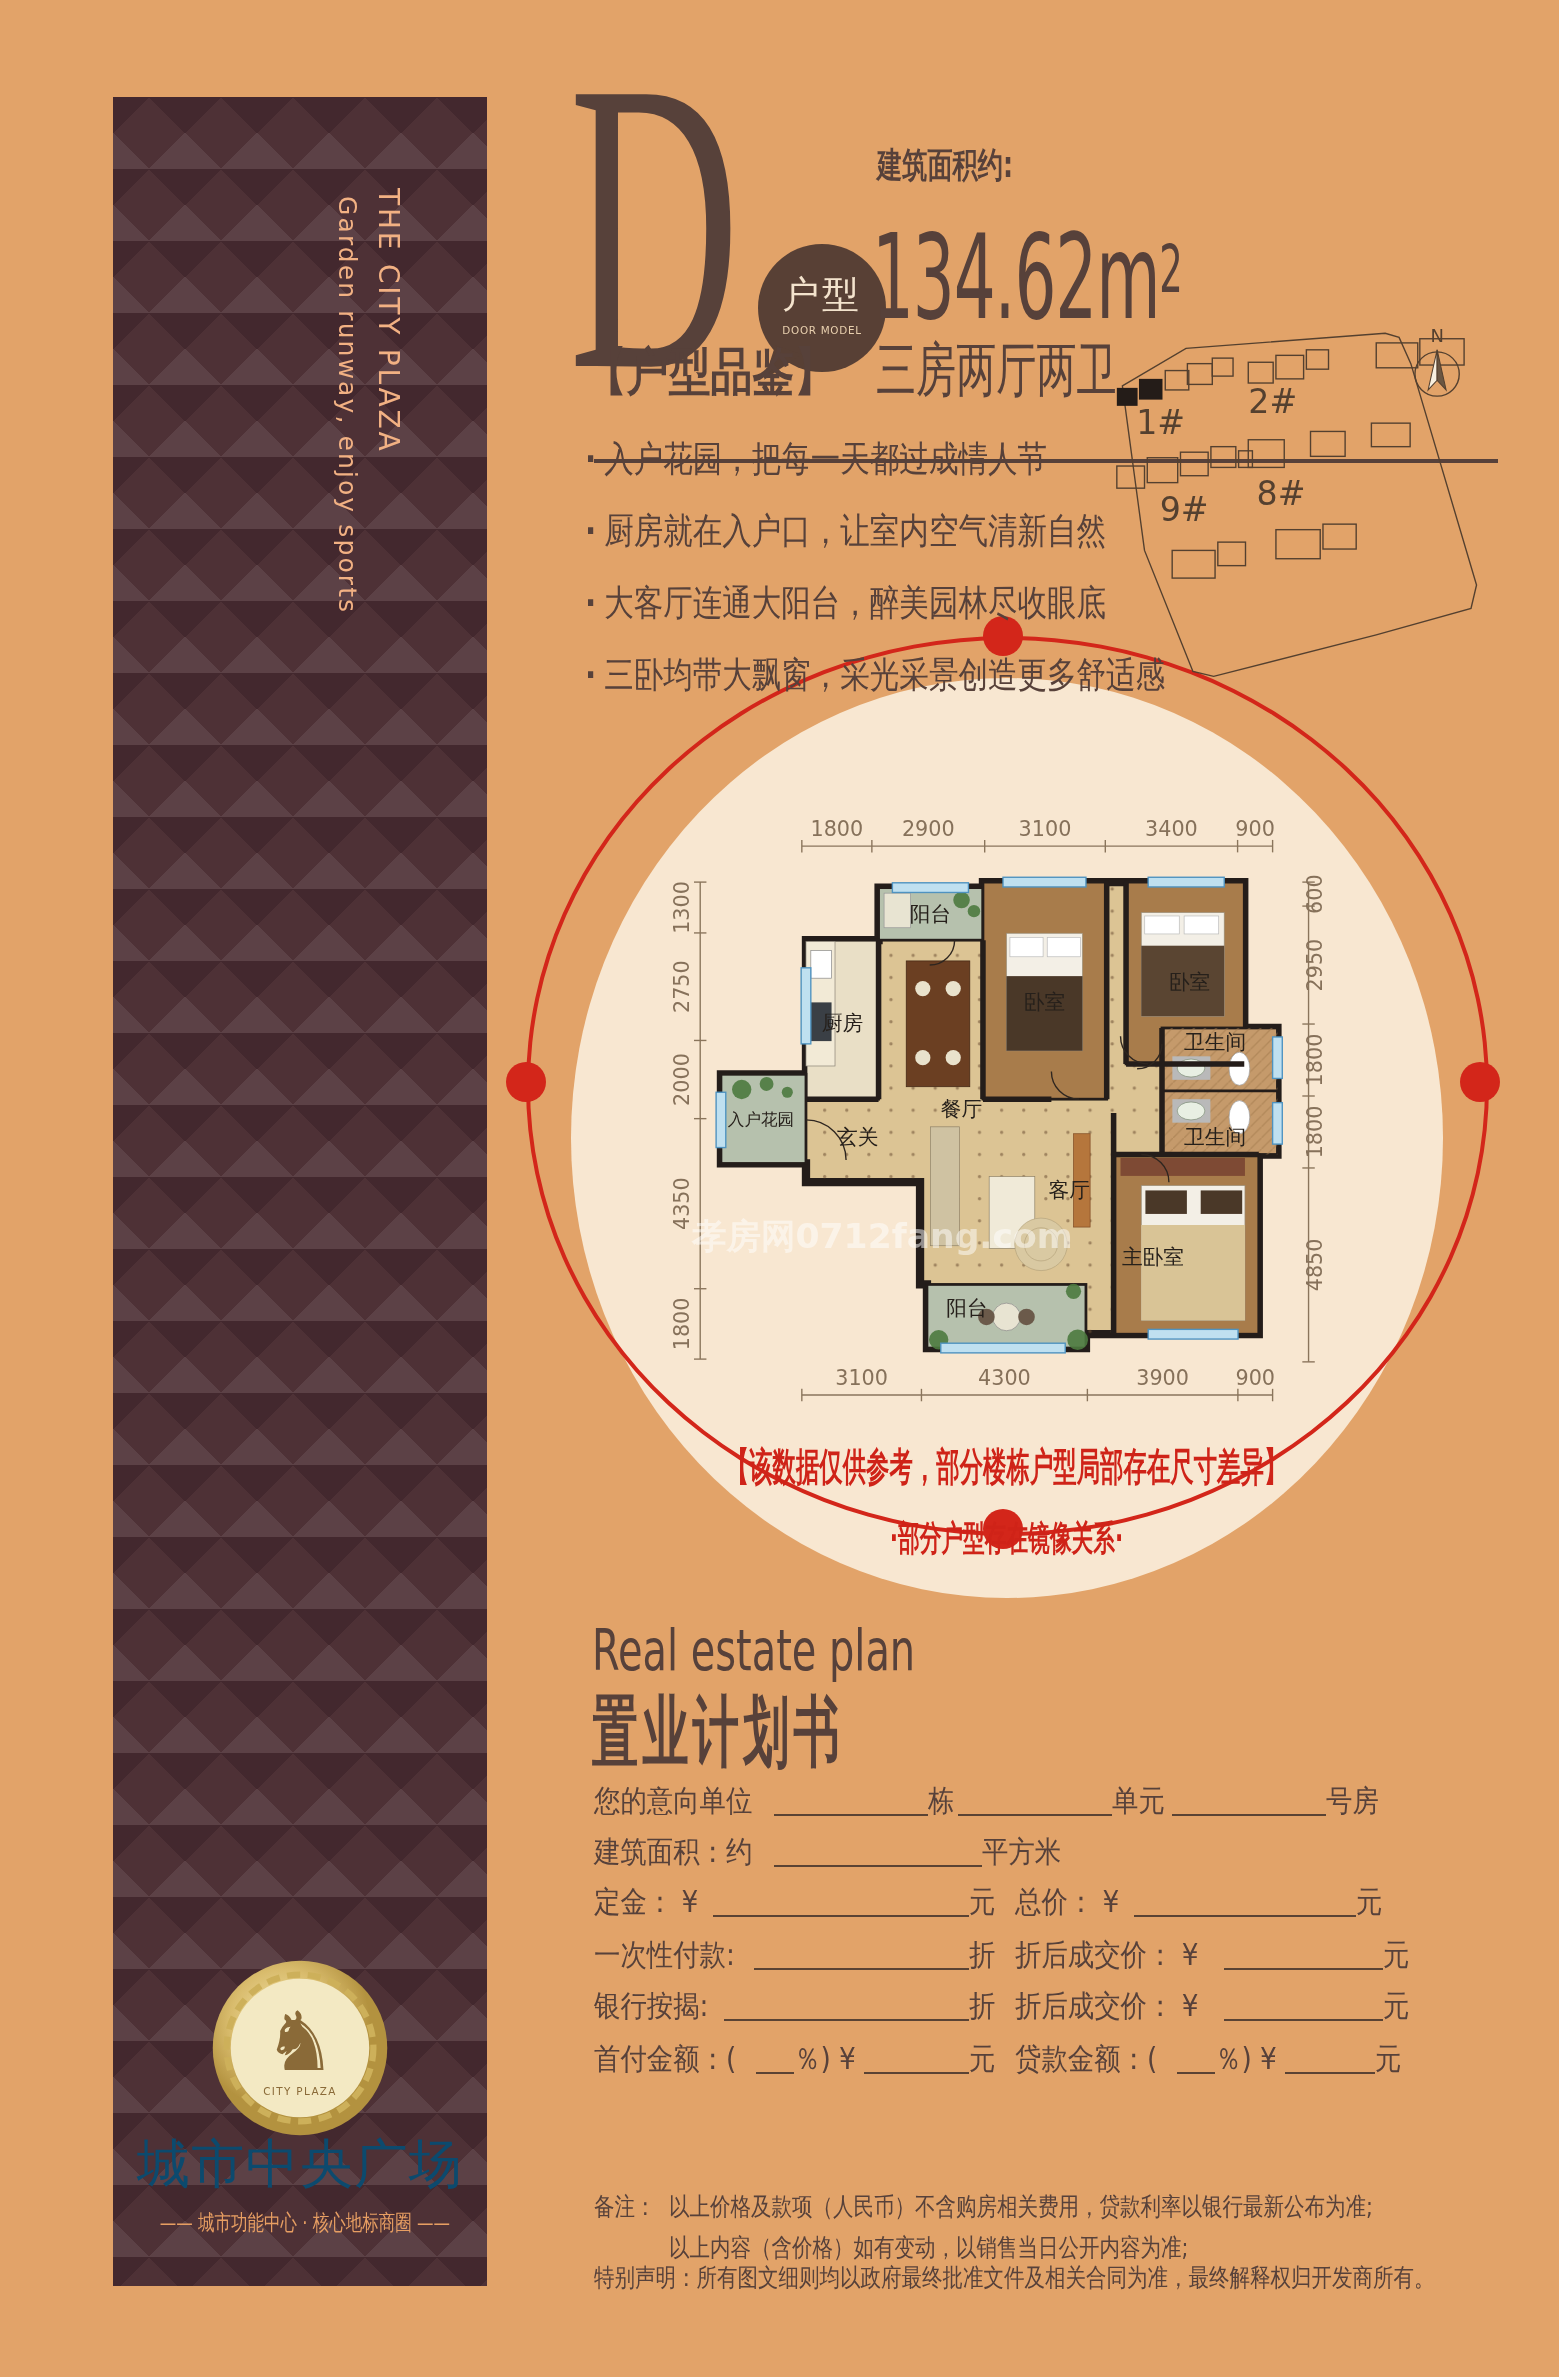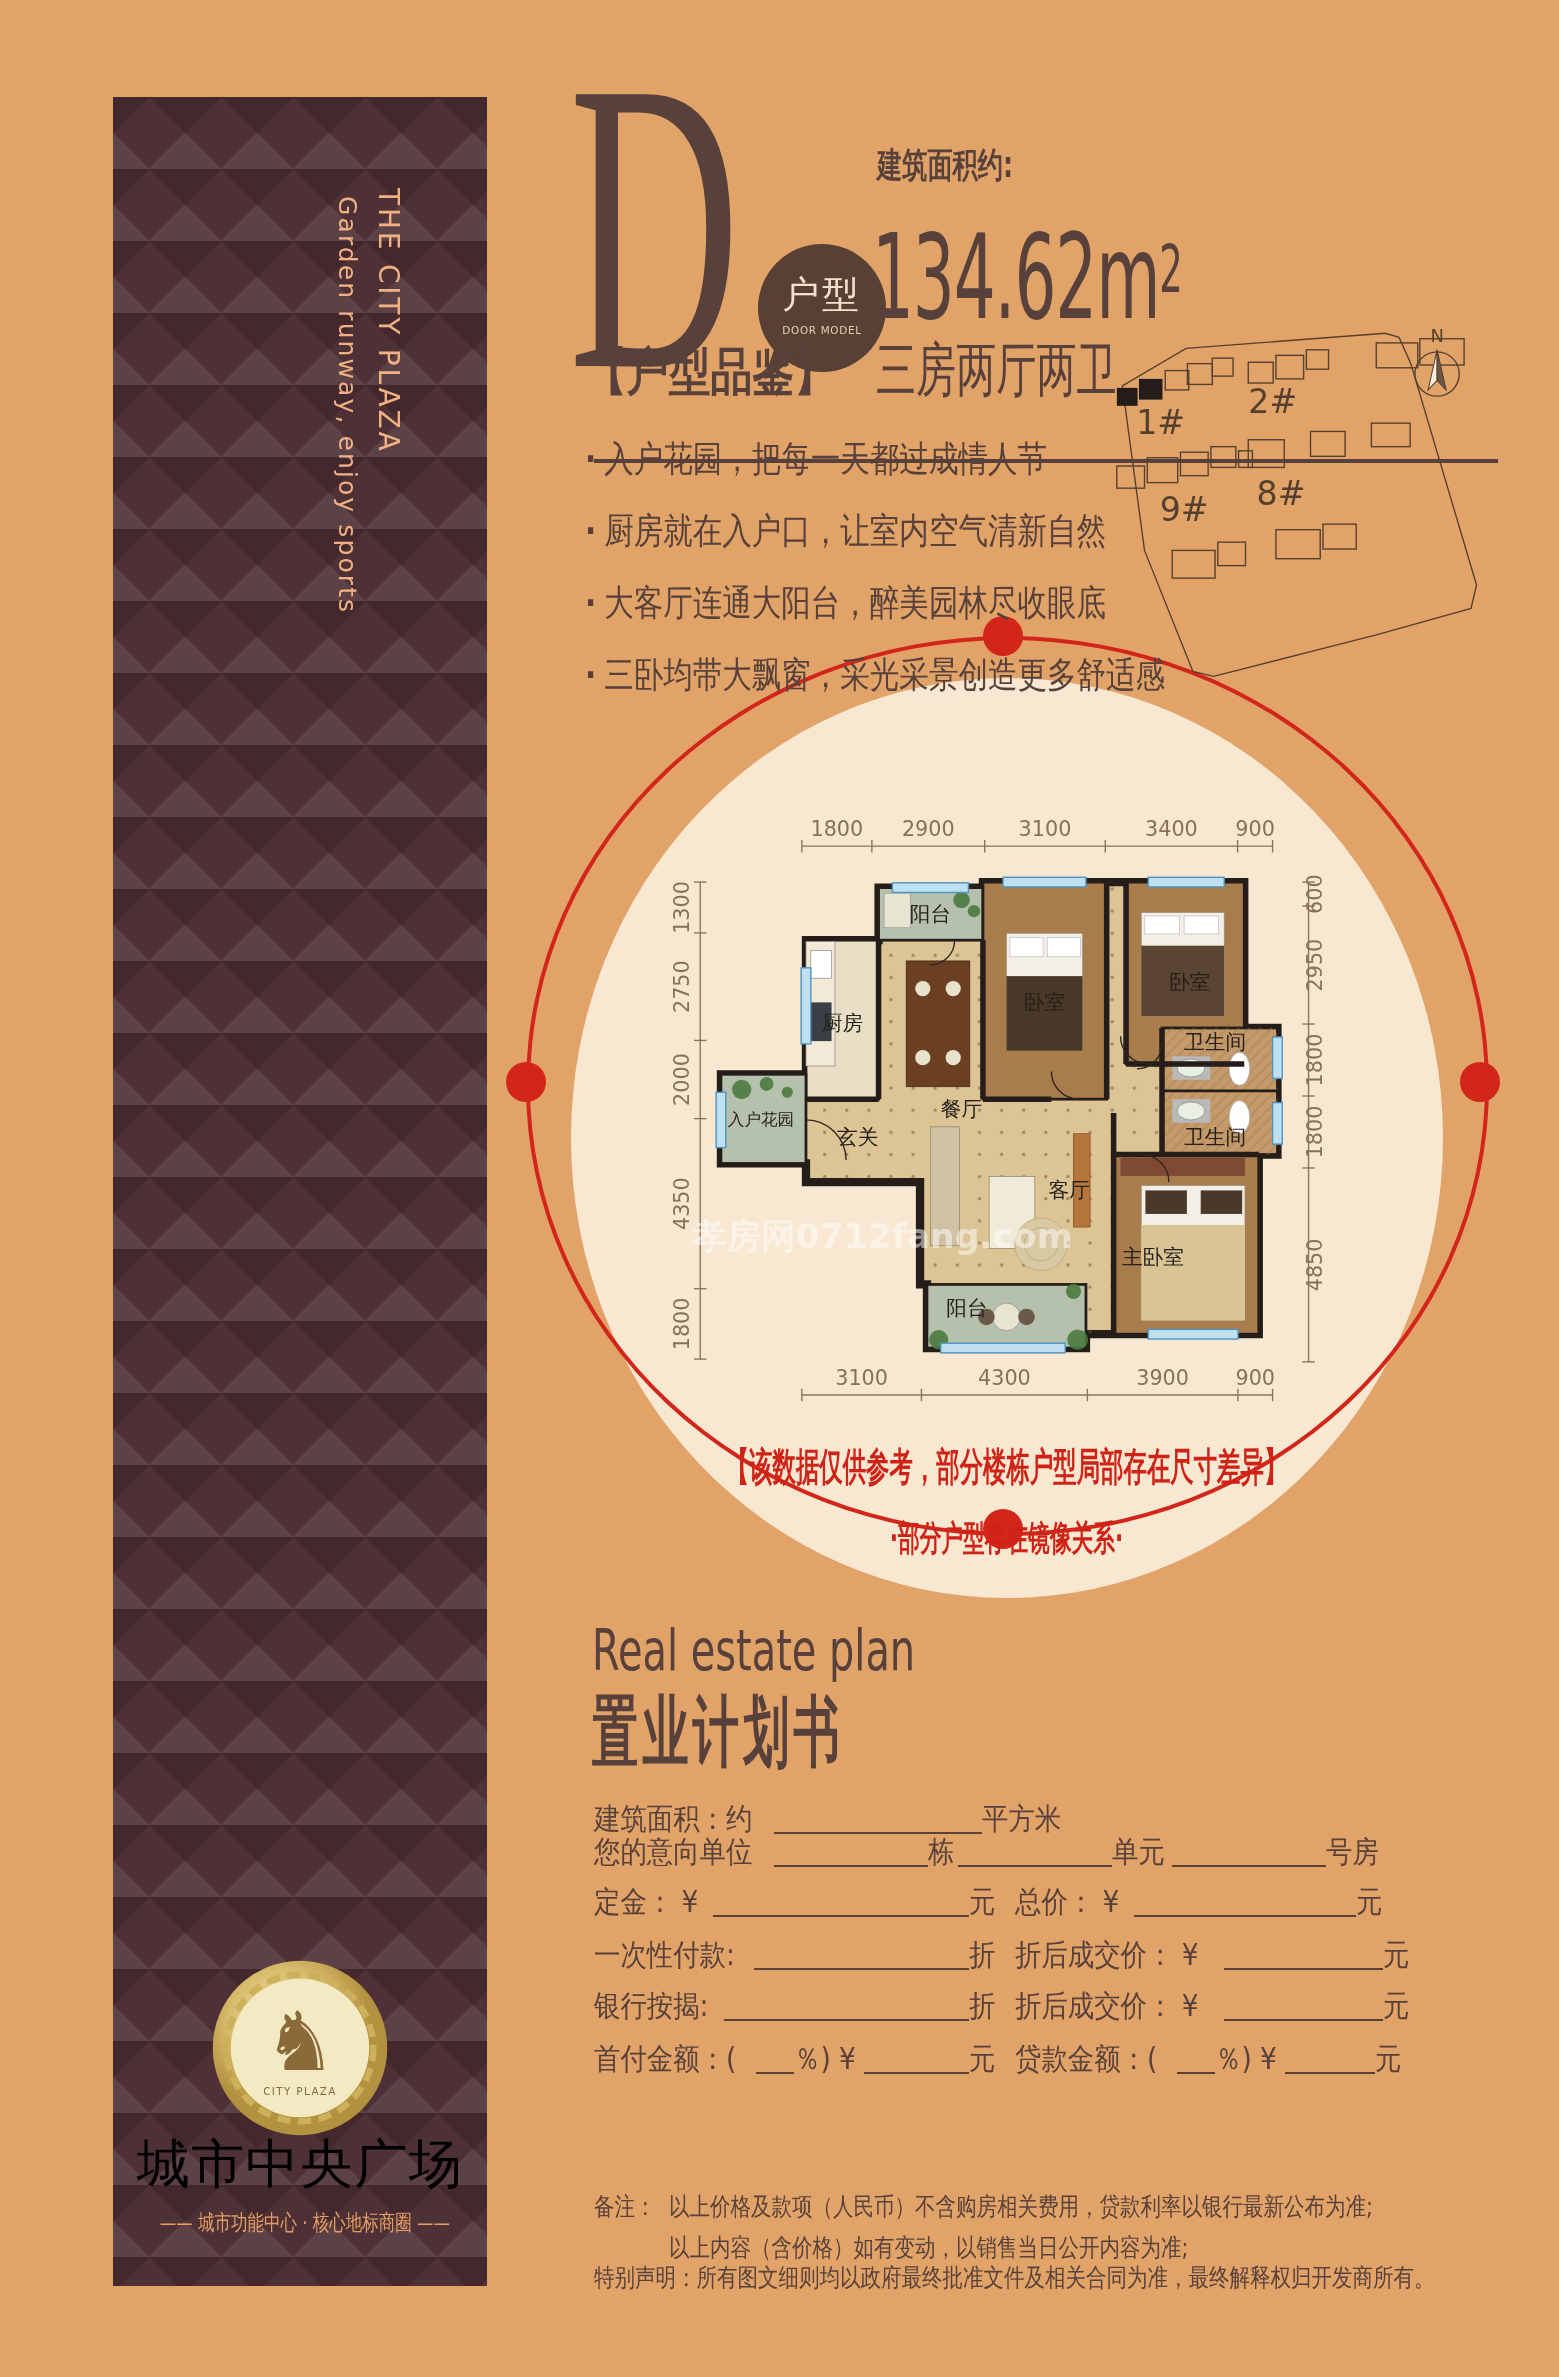--- a/index.html
+++ b/index.html
@@ -11,21 +11,21 @@
       linear-gradient(45deg,#5c4146 25%,transparent 25.5%),
       linear-gradient(-45deg,#5c4146 25%,transparent 25.5%),
       linear-gradient(135deg,#43282e 25%,transparent 25.5%),
       linear-gradient(-135deg,#43282e 25%,transparent 25.5%);
     background-size:72px 72px;}
   .vt{position:absolute;transform-origin:0 0;transform:rotate(90deg);white-space:nowrap;
       color:#f2b183;}
   .vt1{left:405px;top:188px;font-size:28px;letter-spacing:2.8px;}
   .vt2{left:362px;top:196px;font-size:25px;letter-spacing:2.1px;}
   .brand{position:absolute;left:113px;top:2129px;width:374px;text-align:center;font-size:53px;
-         color:#000000;letter-spacing:1.4px;}
+         color:#0c4a6e;letter-spacing:1.4px;}
   .brand-sub{position:absolute;left:113px;top:2208px;width:374px;text-align:center;font-size:22px;
          color:#e79e62;transform:scaleX(.75);transform-origin:50% 50%;white-space:nowrap;}
   
   .d-letter{position:absolute;left:569px;top:40px;font-family:"Liberation Serif",serif;font-size:415px;
             line-height:.9;transform:scaleX(.57);transform-origin:0 0;color:#57413a;}
   .bubble{position:absolute;left:758px;top:244px;width:128px;height:128px;border-radius:50%;
           background:#584035;text-align:center;}
   .bubble-title{margin-top:26px;font-size:37px;color:#f3e3cd;letter-spacing:2.8px;}
   .bubble-sub{margin-top:4.2px;font-size:10.4px;color:#e8cfae;letter-spacing:0.7px;}
   .bubble-tail{position:absolute;left:769px;top:349px;width:0;height:0;border-style:solid;
@@ -350,36 +350,36 @@
 
     <text x="40" y="655" font-size="50" fill="#ffffff" opacity=".5" font-weight="bold">孝房网0712fang.com</text>
   </svg>
 
   <div class="disc-note1">【该数据仅供参考，部分楼栋户型局部存在尺寸差异】</div>
   <div class="disc-note2">·部分户型存在镜像关系·</div>
 
   <div class="re-en">Real estate plan</div>
   <div class="re-cn">置业计划书</div>
   <div id="purchase-form">
-      <div class="form-row" style="margin-top: 18px;">
-        <div class="fcol">
-          <span class="ftext">建筑面积：约</span>
-          <span class="blank" style="min-width: 208px;"></span>
-          <span class="ftext">平方米</span>
-        </div>
-      </div>
       <div class="form-row" style="margin-top: 0px;">
         <div class="fcol">
           <span class="ftext">您的意向单位</span>
           <span class="blank grow" style="min-width: 128px;"></span>
           <span class="ftext">栋</span>
           <span class="blank grow" style="min-width: 121px;"></span>
           <span class="ftext">单元</span>
           <span class="blank grow" style="min-width: 125px;"></span>
           <span class="ftext">号房</span>
+        </div>
+      </div>
+      <div class="form-row" style="margin-top: 18px;">
+        <div class="fcol">
+          <span class="ftext">建筑面积：约</span>
+          <span class="blank" style="min-width: 208px;"></span>
+          <span class="ftext">平方米</span>
         </div>
       </div>
       <div class="form-row" style="margin-top: 16.6px;">
         <div class="fcol fcol-l">
           <span class="ftext">定金： ¥</span>
           <span class="blank grow" style="min-width: 208px;"></span>
           <span class="ftext">元</span>
         </div>
         <div class="fcol">
           <span class="ftext">总价： ¥</span>

